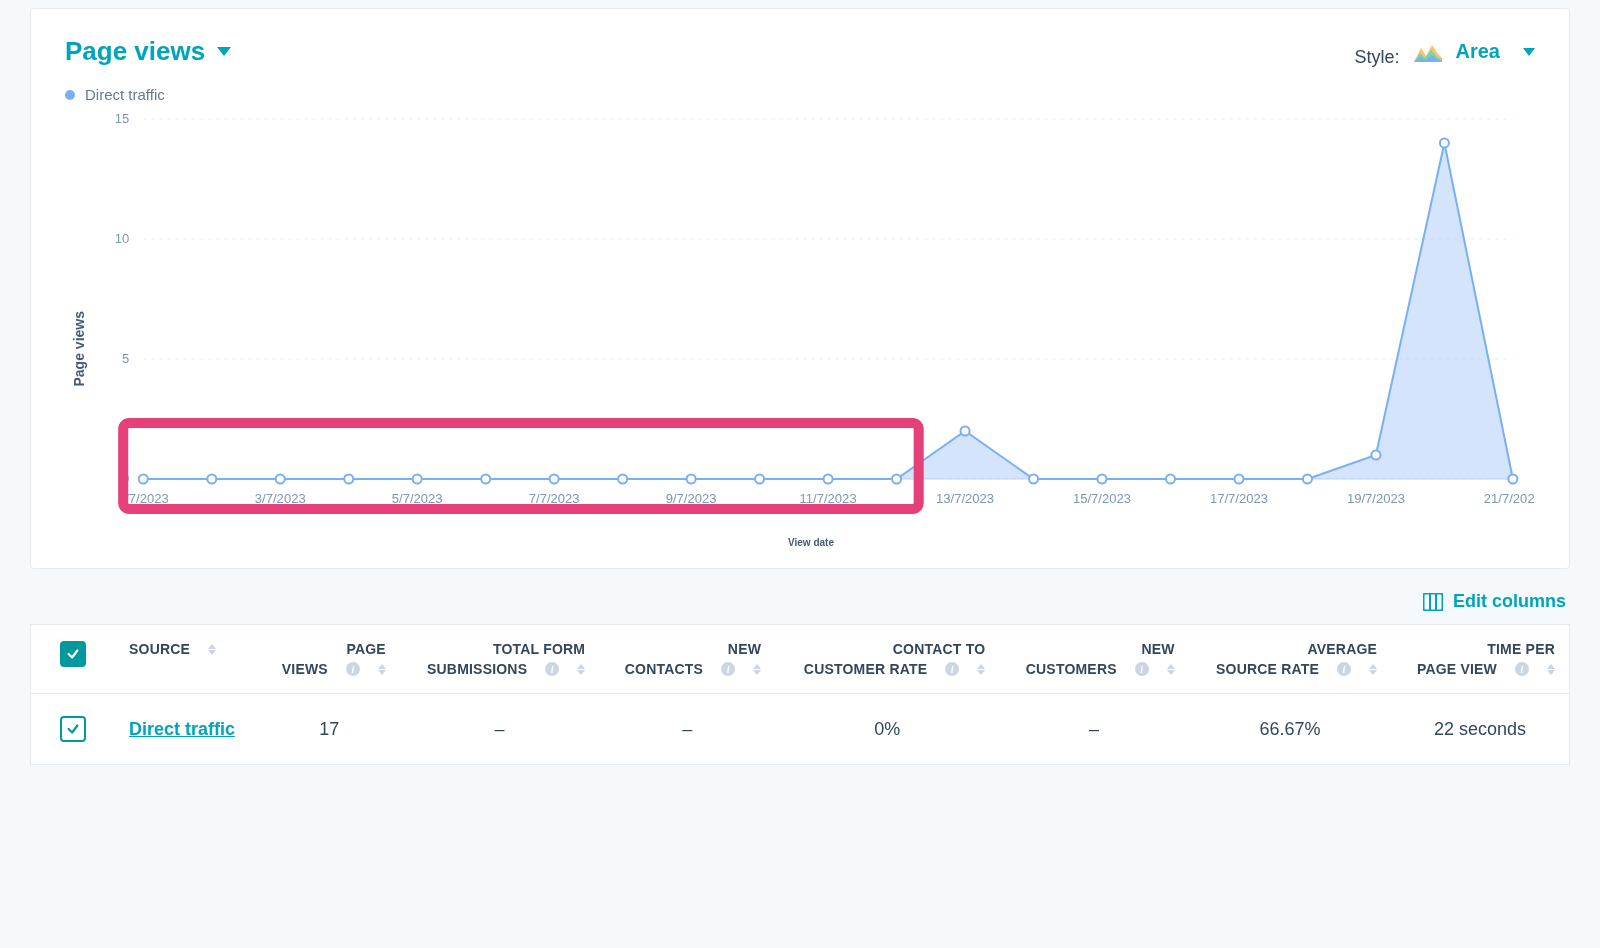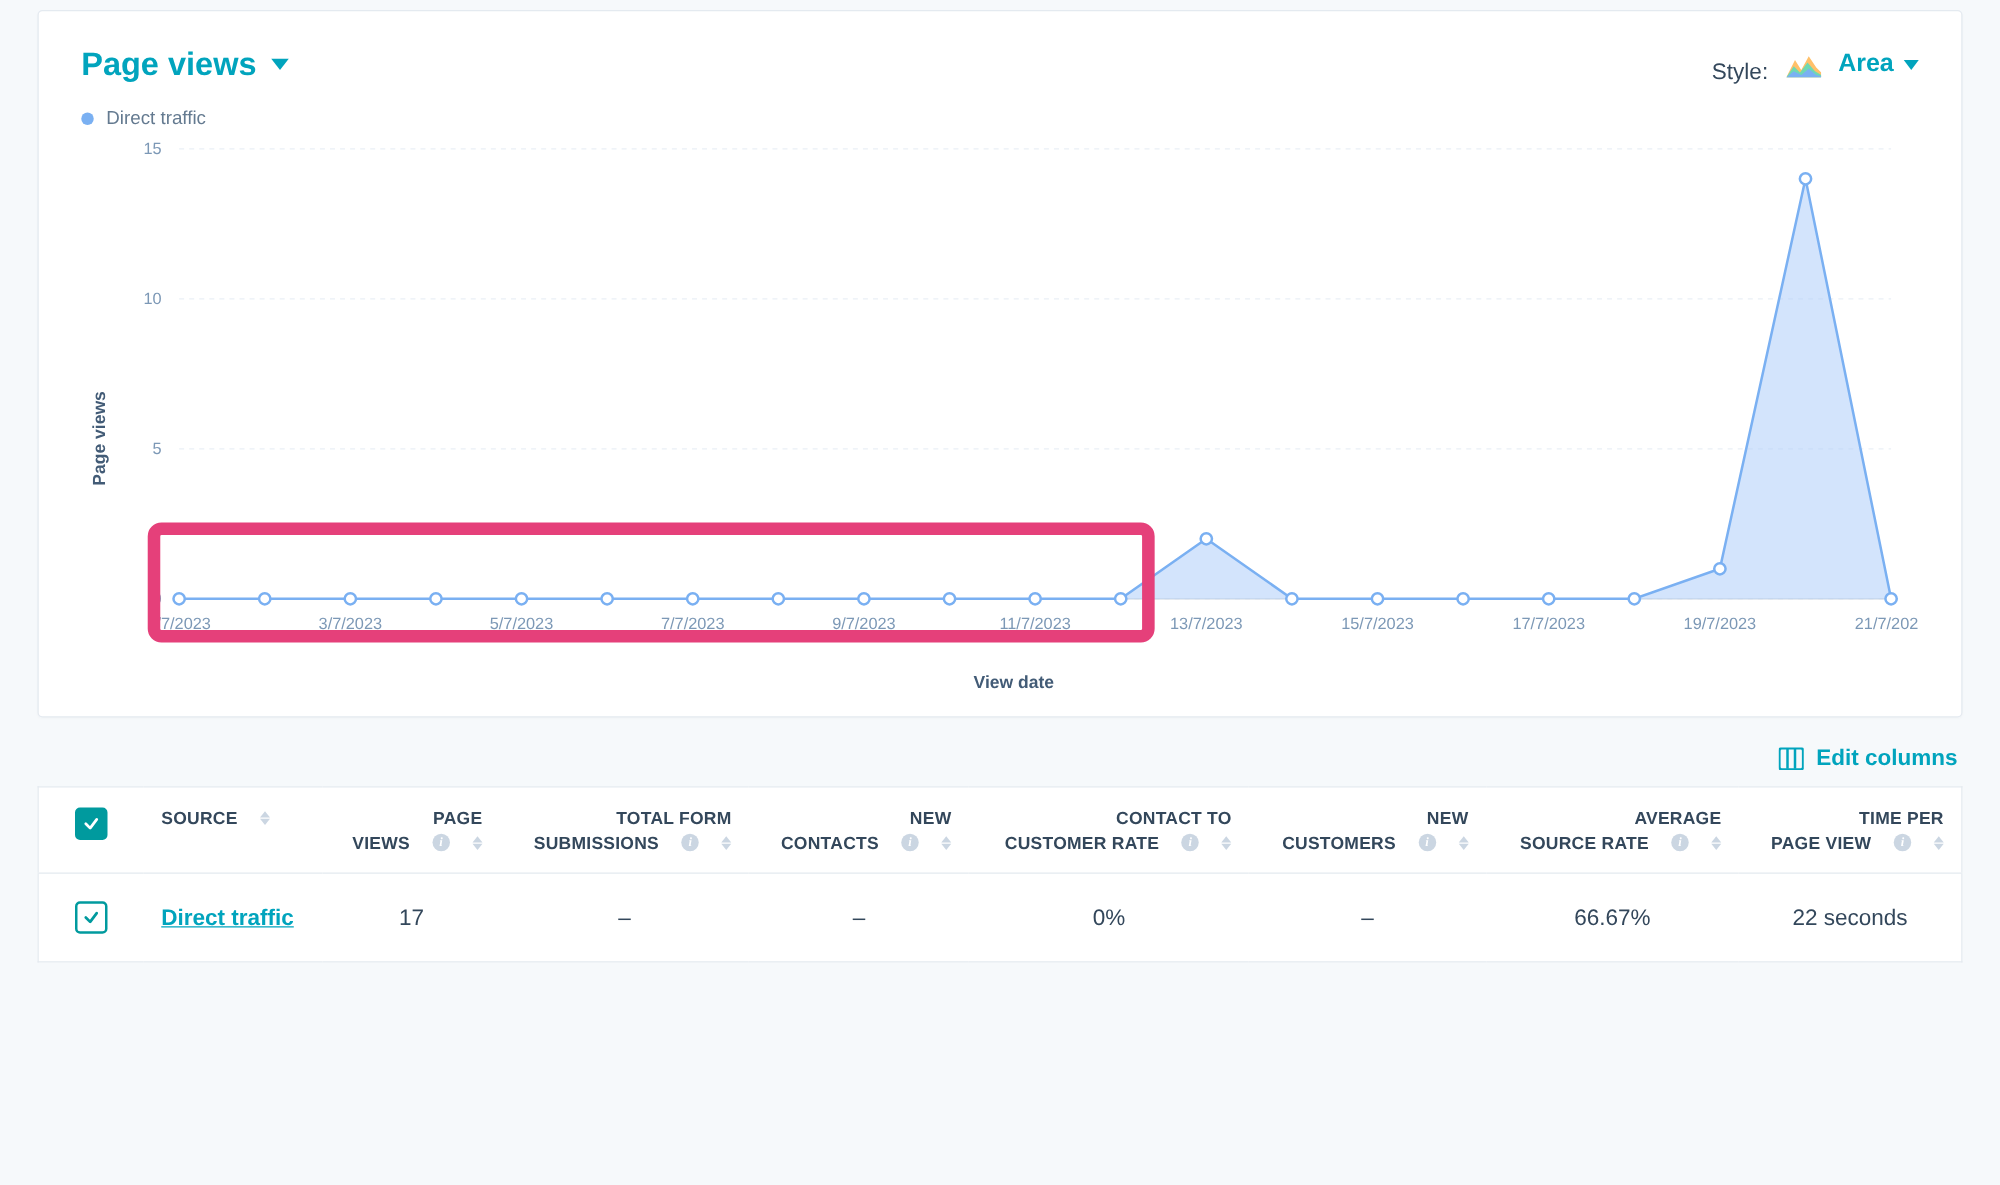--- a/index.html
+++ b/index.html
@@ -29,31 +29,31 @@
     display: inline-flex; align-items: center; gap: 12px; cursor: pointer;
   }
   .title .caret {
     width: 0; height: 0; border-left: 7px solid transparent; border-right: 7px solid transparent;
     border-top: 9px solid var(--teal2); display: inline-block;
   }
 
   .style-row { display: inline-flex; align-items: center; gap: 14px; }
   .style-label { font-size: 18px; color: var(--text); margin-top: 12px; }
   .area-icon { width: 28px; height: 20px; display: inline-block; }
-  .style-select { color: var(--teal2); font-weight: 700; font-size: 20px; display: inline-flex; align-items: center; gap: 8px; cursor: pointer; justify-content: space-between; }
+  .style-select { color: var(--teal2); font-weight: 700; font-size: 20px; display: inline-flex; align-items: center; gap: 23px; cursor: pointer; justify-content: space-between; }
   .style-select .caret { width:0; height:0; border-left:6px solid transparent; border-right:6px solid transparent; border-top:8px solid var(--teal2); }
 
   .legend { margin-top: 18px; display:flex; align-items:center; gap:10px; font-size:15px; color:#647a90;}
   .legend .dot { width: 10px; height: 10px; border-radius: 50%; background: var(--line); display:inline-block;}
 
   .chart-wrap { position: relative; display:flex; margin-top: 6px;}
   .ylabel { writing-mode: vertical-rl; transform: rotate(180deg); font-size:14px; font-weight:700; color:#425b76; align-self:center; padding: 0 6px 40px 0;}
   .chart-inner { flex:1; }
 
-  .xlabel { text-align:center; font-size:14px; font-weight:700; color:#425b76; margin-top:8px;}
+  .xlabel { text-align:center; font-size:10px; font-weight:700; color:#425b76; margin-top:8px;}
 
   .edit-row { display:flex; justify-content:flex-end; margin-top:22px; margin-right: 4px;}
   .edit-columns { color: var(--teal2); font-weight:700; font-size:18px; display:inline-flex; align-items:center; gap:10px; cursor:pointer;padding-left:35px;}
   .edit-columns svg { width:20px; height:18px;}
 
   table.data-table { width:100%; border-collapse: collapse; background:#fff; margin-top:12px; border:1px solid var(--border);}
   table.data-table thead th { font-size:14px; font-weight:700; color:#33475b; border-bottom:1px solid var(--border); padding:16px 14px; vertical-align:top; letter-spacing:.2px;}
   table.data-table tbody td { font-size:18px; padding:22px 14px; border-top:1px solid var(--border); vertical-align:middle;}
   .col-check { width:56px; text-align:center;}
   .th-wrap { display:flex; flex-direction:column; align-items:flex-end; gap:4px;}

